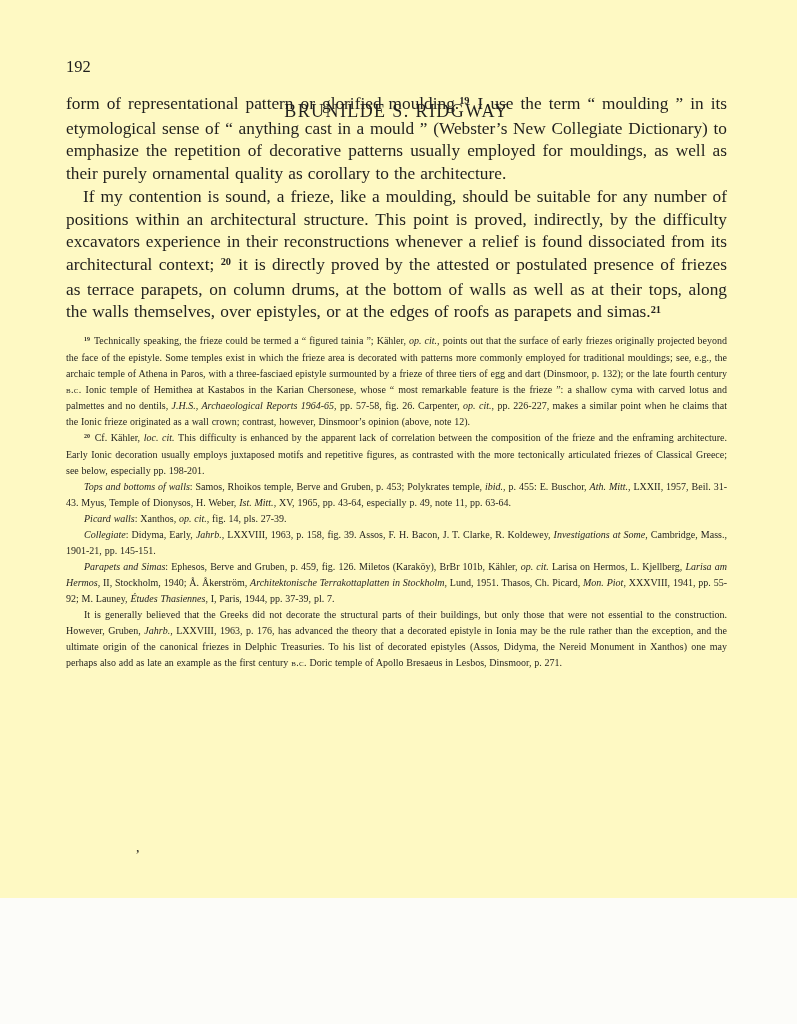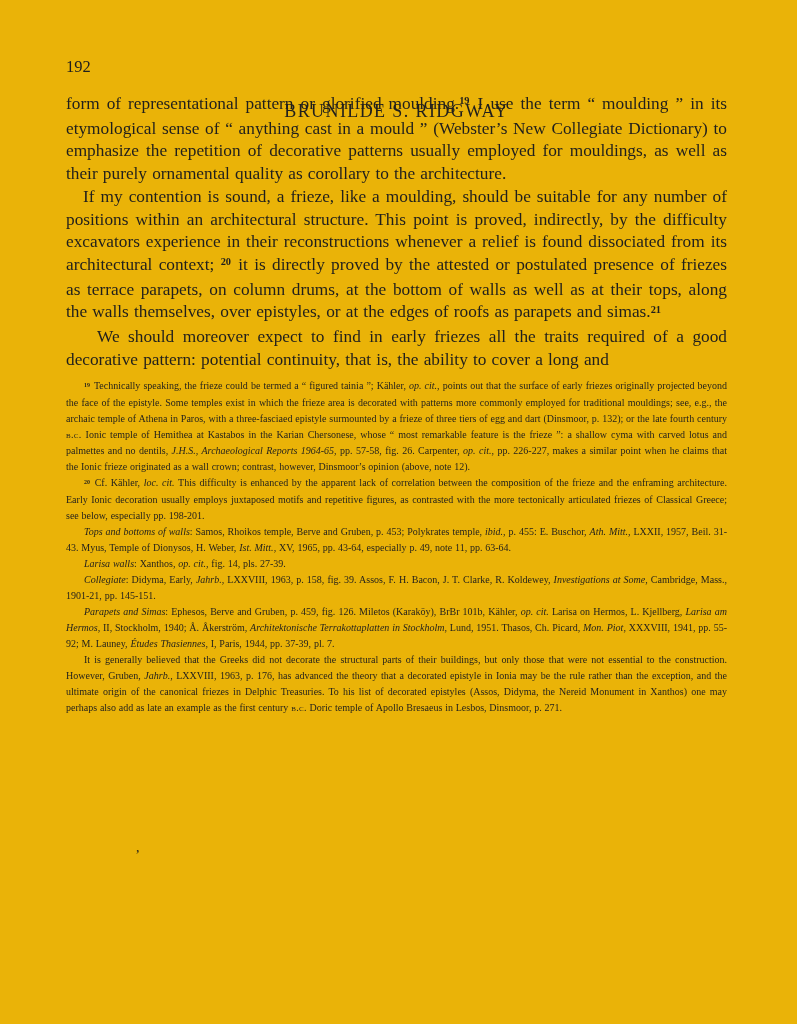--- a/index.html
+++ b/index.html
@@ -1,21 +1,21 @@
 <!DOCTYPE html>
 <html><head>
 <meta charset="utf-8">
 <style>
   html, body { margin: 0; padding: 0; }
   body { background: #fcfcf9; }
   .page {
     position: relative;
     width: 797px;
-    height: 1024px;
-    background: #eab308;
+    height: 898px;
+    background: #fef9c3;
     color: #201f1d;
     font-family: "Liberation Serif", "DejaVu Serif", serif;
     overflow: hidden;
   }
   .running-head {
     position: absolute;
     top: 57px;
     left: 66px;
     right: 70px;
     height: 22px;
@@ -85,26 +85,25 @@
 
 <div class="page">
   <header class="running-head">
     <span class="page-num">192</span>
     <span class="running-title">BRUNILDE S. RIDGWAY</span>
   </header>
   <div class="text-block">
     <main class="body-text">
         <p class="para indent-none"><span>form of representational pattern or glorified moulding.</span><span class="s-sup">19</span><span> I use the term “ moulding ” in its etymological sense of “ anything cast in a mould ” (Webster’s New Collegiate Dictionary) to emphasize the repetition of decorative patterns usually employed for mouldings, as well as their purely ornamental quality as corollary to the architecture.</span></p>
         <p class="para indent-em1"><span>If my contention is sound, a frieze, like a moulding, should be suitable for any number of positions within an architectural structure. This point is proved, indirectly, by the difficulty excavators experience in their reconstructions whenever a relief is found dissociated from its architectural context; </span><span class="s-sup">20</span><span> it is directly proved by the attested or postulated presence of friezes as terrace parapets, on column drums, at the bottom of walls as well as at their tops, along the walls themselves, over epistyles, or at the edges of roofs as parapets and simas.</span><span class="s-sup">21</span></p>
-        <p class="para indent-em2"><span>We should moreover expect to find in early friezes all the traits required of a good decorative pattern: potential continuity, that is, the ability to cover a long and</span></p>
       </main>
     <section class="footnotes">
         <p class="para indent-note"><span class="s-sup">19</span><span> Technically speaking, the frieze could be termed a “ figured tainia ”; Kähler, </span><span class="s-i">op. cit.</span><span>, points out that the surface of early friezes originally projected beyond the face of the epistyle. Some temples exist in which the frieze area is decorated with patterns more commonly employed for traditional mouldings; see, e.g., the archaic temple of Athena in Paros, with a three-fasciaed epistyle surmounted by a frieze of three tiers of egg and dart (Dinsmoor, p. 132); or the late fourth century </span><span class="s-sc">B.C.</span><span> Ionic temple of Hemithea at Kastabos in the Karian Chersonese, whose “ most remarkable feature is the frieze ”: a shallow cyma with carved lotus and palmettes and no dentils, </span><span class="s-i">J.H.S., Archaeological Reports 1964-65</span><span>, pp. 57-58, fig. 26. Carpenter, </span><span class="s-i">op. cit.</span><span>, pp. 226-227, makes a similar point when he claims that the Ionic frieze originated as a wall crown; contrast, however, Dinsmoor’s opinion (above, note 12).</span></p>
         <p class="para indent-note"><span class="s-sup">20</span><span> Cf. Kähler, </span><span class="s-i">loc. cit.</span><span> This difficulty is enhanced by the apparent lack of correlation between the composition of the frieze and the enframing architecture. Early Ionic decoration usually employs juxtaposed motifs and repetitive figures, as contrasted with the more tectonically articulated friezes of Classical Greece; see below, especially pp. 198-201.</span></p>
         <p class="para indent-note"><span class="s-i">Tops and bottoms of walls</span><span>: Samos, Rhoikos temple, Berve and Gruben, p. 453; Polykrates temple, </span><span class="s-i">ibid.</span><span>, p. 455: E. Buschor, </span><span class="s-i">Ath. Mitt.</span><span>, LXXII, 1957, Beil. 31-43. Myus, Temple of Dionysos, H. Weber, </span><span class="s-i">Ist. Mitt.</span><span>, XV, 1965, pp. 43-64, especially p. 49, note 11, pp. 63-64.</span></p>
-        <p class="para indent-note"><span class="s-i">Larisa walls</span><span>: Xanthos, </span><span class="s-i">op. cit.</span><span>, fig. 14, pls. 27-39.</span></p>
+        <p class="para indent-note"><span class="s-i">Picard walls</span><span>: Xanthos, </span><span class="s-i">op. cit.</span><span>, fig. 14, pls. 27-39.</span></p>
         <p class="para indent-note"><span class="s-i">Collegiate</span><span>: Didyma, Early, </span><span class="s-i">Jahrb.</span><span>, LXXVIII, 1963, p. 158, fig. 39. Assos, F. H. Bacon, J. T. Clarke, R. Koldewey, </span><span class="s-i">Investigations at Some</span><span>, Cambridge, Mass., 1901-21, pp. 145-151.</span></p>
         <p class="para indent-note"><span class="s-i">Parapets and Simas</span><span>: Ephesos, Berve and Gruben, p. 459, fig. 126. Miletos (Karaköy), BrBr 101b, Kähler, </span><span class="s-i">op. cit.</span><span> Larisa on Hermos, L. Kjellberg, </span><span class="s-i">Larisa am Hermos</span><span>, II, Stockholm, 1940; Å. Åkerström, </span><span class="s-i">Architektonische Terrakottaplatten in Stockholm</span><span>, Lund, 1951. Thasos, Ch. Picard, </span><span class="s-i">Mon. Piot</span><span>, XXXVIII, 1941, pp. 55-92; M. Launey, </span><span class="s-i">Études Thasiennes</span><span>, I, Paris, 1944, pp. 37-39, pl. 7.</span></p>
         <p class="para indent-note"><span>It is generally believed that the Greeks did not decorate the structural parts of their buildings, but only those that were not essential to the construction. However, Gruben, </span><span class="s-i">Jahrb.</span><span>, LXXVIII, 1963, p. 176, has advanced the theory that a decorated epistyle in Ionia may be the rule rather than the exception, and the ultimate origin of the canonical friezes in Delphic Treasuries. To his list of decorated epistyles (Assos, Didyma, the Nereid Monument in Xanthos) one may perhaps also add as late an example as the first century </span><span class="s-sc">B.C.</span><span> Doric temple of Apollo Bresaeus in Lesbos, Dinsmoor, p. 271.</span></p>
       </section>
   </div>
   <span class="stray-comma">,</span>
 </div>
 
 </body></html>

